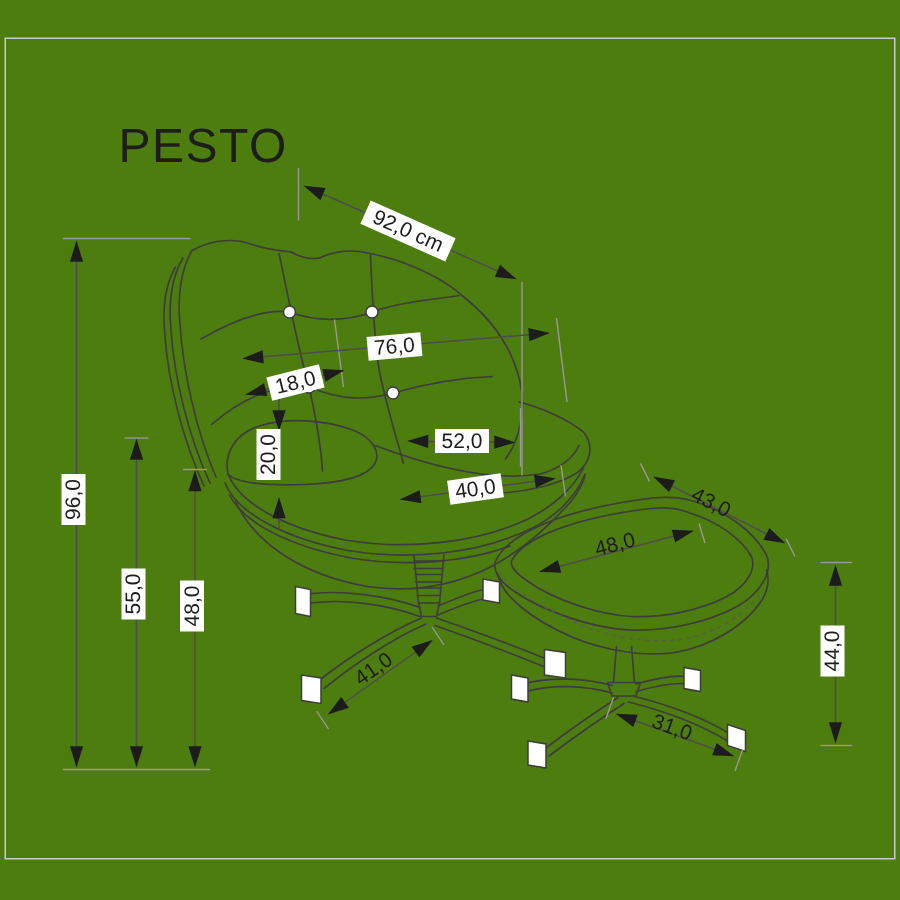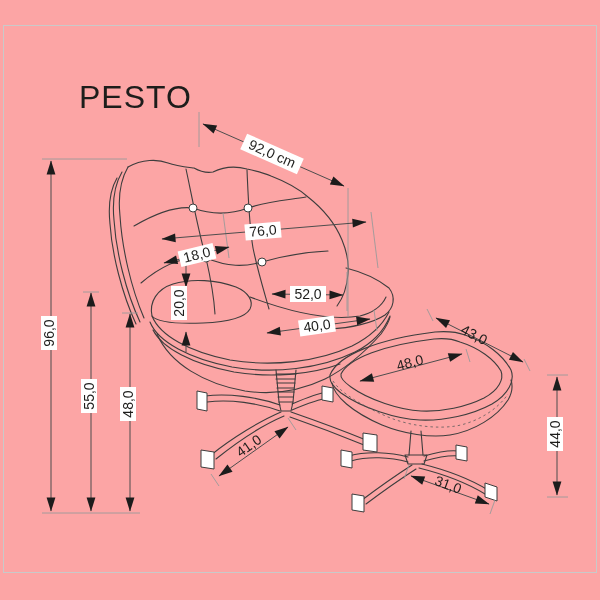--- a/index.html
+++ b/index.html
@@ -1,16 +1,16 @@
 <!DOCTYPE html>
 <html><head>
 <meta charset="utf-8">
 <style>
   html,body{margin:0;padding:0;background:#ffffff;}
-  .stage{position:relative;width:600px;height:600px;background:#fca5a5;overflow:hidden;
+  .stage{position:relative;width:600px;height:600px;background:#4d7c0f;overflow:hidden;
          font-family:"Liberation Sans", sans-serif;}
   svg{display:block}
   svg text{font-family:"Liberation Sans", sans-serif; fill:#1d1d1b;}
   .dim-label{font-size:14px;}
   .title-text{font-size:32px; letter-spacing:1px; fill:#1d1d1b;}
   .art{stroke:#3d3d3d; stroke-width:1.1; fill:none; stroke-linecap:round; stroke-linejoin:round;}
   .art-fill{stroke:#3d3d3d; stroke-width:1; fill:#ffffff;}
   .dim{stroke:#4d4d4d; stroke-width:1; fill:none;}
   .ext{stroke:#9a9a9a; stroke-width:0.9; fill:none;}
   .stitch{stroke:#5a5a5a; stroke-width:0.8; fill:none; stroke-dasharray:2.5 3;}

